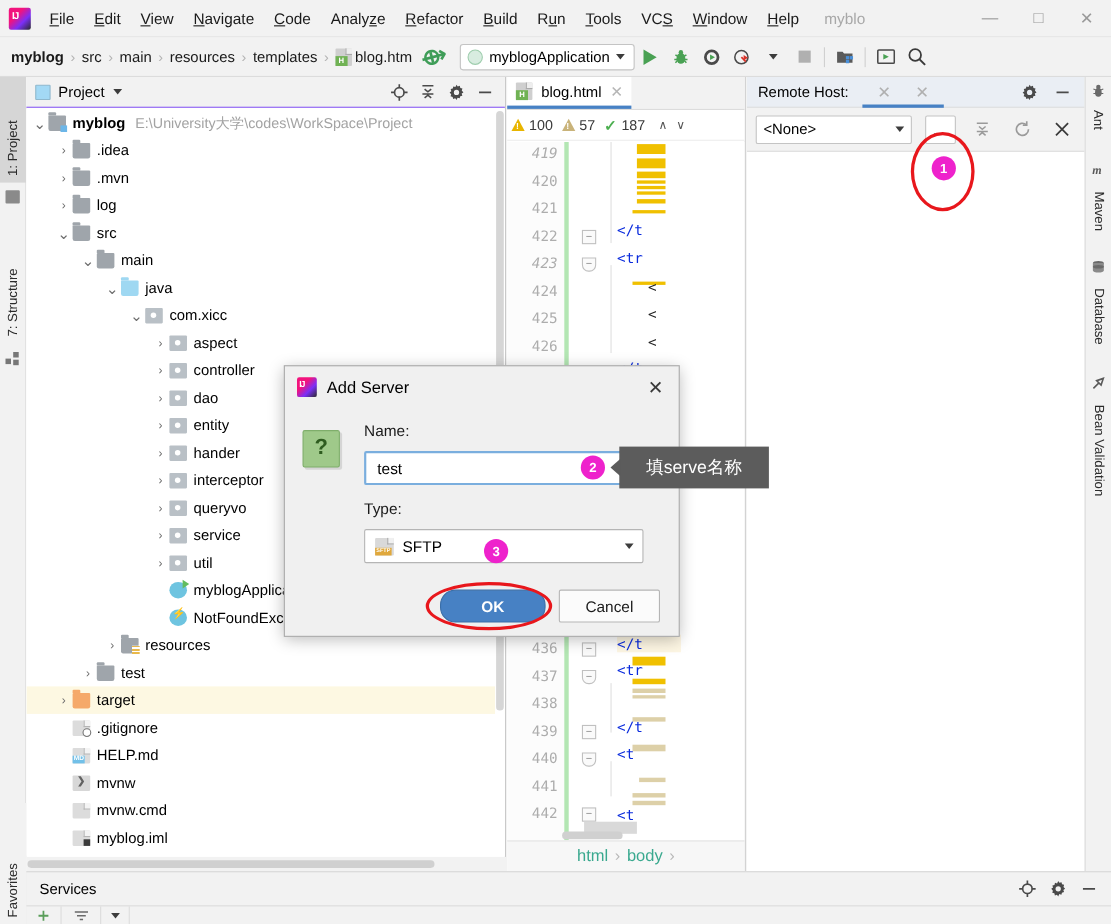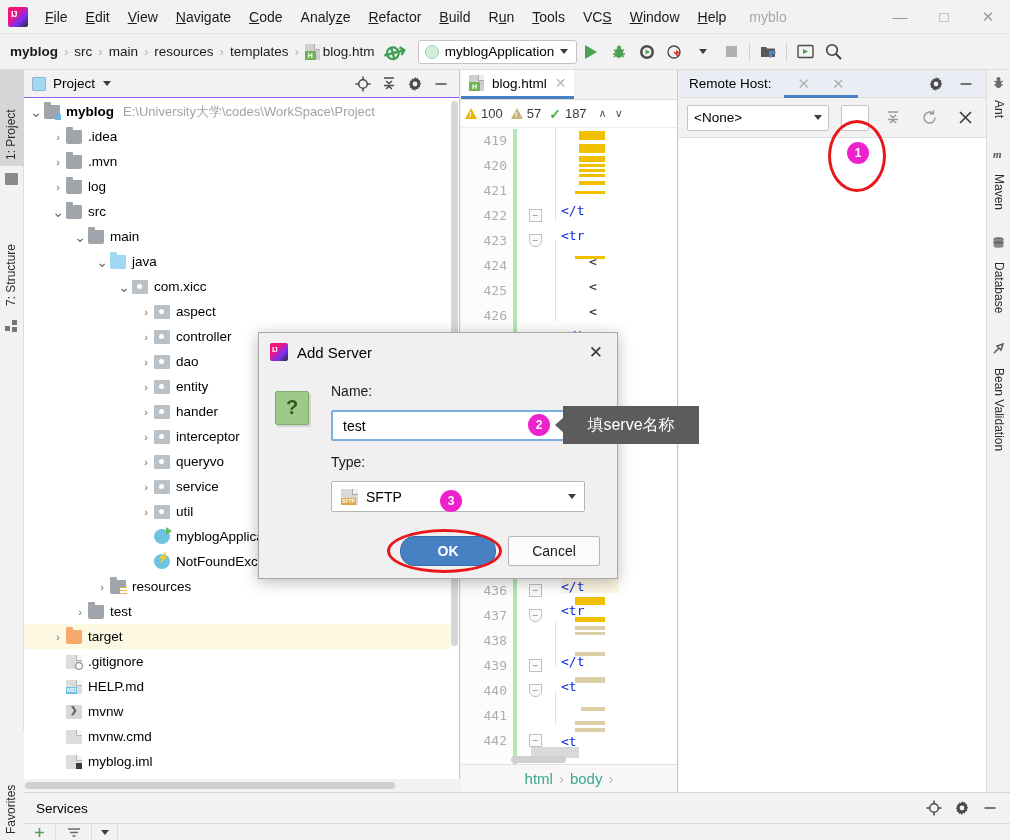--- a/index.html
+++ b/index.html
@@ -640,25 +640,25 @@
       <span>100</span>
       <span class="warn-tri weak" style="margin-left:4px;"></span>
       <span>57</span>
       <span class="check-ok" style="margin-left:4px;">✓</span>
       <span>187</span>
       <span class="ib-chev" style="margin-left:6px;">∧</span>
       <span class="ib-chev">∨</span>
     </div>
     <div class="code-area">
       <div class="gutter">
-        <span class="lnum" style="top:4px;">419</span>
+        <span class="lnum" style="top:4px;font-style:italic;">419</span>
         <span class="lnum" style="top:29px;">420</span>
         <span class="lnum" style="top:54px;">421</span>
         <span class="lnum" style="top:79px;">422</span>
-        <span class="lnum" style="top:104px;">423</span>
+        <span class="lnum" style="top:104px;font-style:italic;">423</span>
         <span class="lnum" style="top:129px;">424</span>
         <span class="lnum" style="top:154px;">425</span>
         <span class="lnum" style="top:179px;">426</span>
         <span class="lnum" style="top:454px;">436</span>
         <span class="lnum" style="top:479px;">437</span>
         <span class="lnum" style="top:504px;">438</span>
         <span class="lnum" style="top:529px;text-align:right;">439</span>
         <span class="lnum" style="top:554px;">440</span>
         <span class="lnum" style="top:579px;">441</span>
         <span class="lnum" style="top:604px;">442</span>

